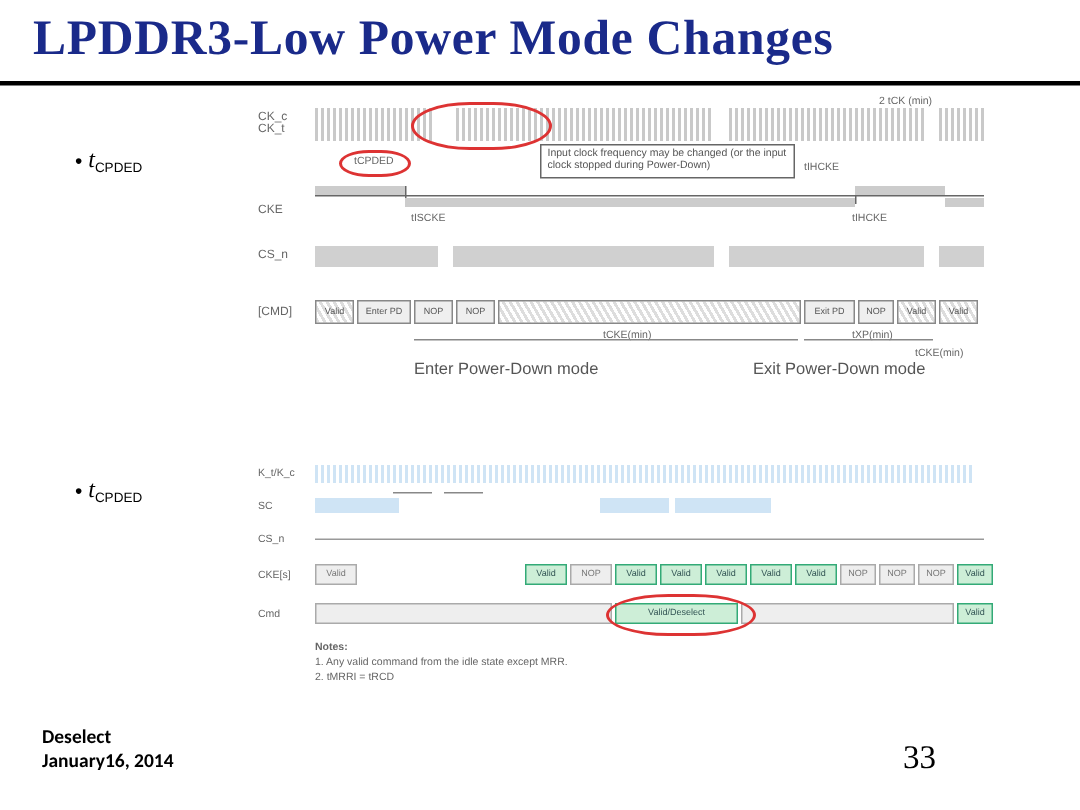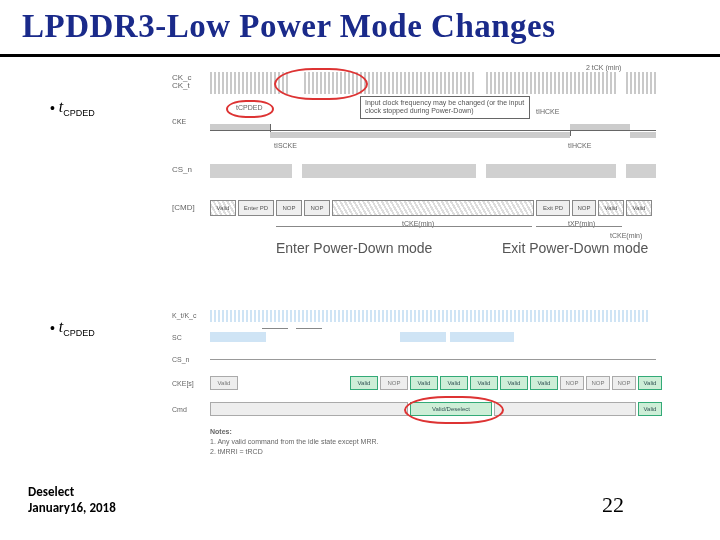--- a/index.html
+++ b/index.html
@@ -141,21 +141,21 @@
     line-height: 14px;
     overflow: hidden;
   }
   .cmd-hatch {
     background: repeating-linear-gradient(60deg, #ddd 0 2px, #fff 2px 4px);
   }
 
   .big-arrow {
     position: absolute;
     color: #555;
-    font-size: 14px;
+    font-size: 11px;
     font-family: Arial, sans-serif;
   }
 
   
   .diag2 {
     position: absolute;
     top: 300px;
     left: 166px;
     width: 496px;
     height: 172px;
@@ -257,21 +257,21 @@
       <div class="ck-hatch" style="left:94px; width:170px;"></div>
       <div class="ck-hatch" style="left:276px; width:130px;"></div>
       <div class="ck-hatch" style="left:416px; width:30px;"></div>
       <div class="ck-gap" style="left:82px; width:10px;"></div>
       <div class="ck-gap" style="left:266px; width:10px;"></div>
       <div class="ck-gap" style="left:406px; width:10px;"></div>
     </div>
     <div class="red-oval" style="top:-4px; left:108px; width:90px; height:28px;"></div>
     <div class="arrow-label" style="top:-8px; left:420px;">2 tCK (min)</div>
 
-    <div class="lane-label" style="top:46px;font-family:Liberation Mono, monospace;">CKE</div>
+    <div class="lane-label" style="top:64px;">CKE</div>
     <div class="lane cke" style="background:transparent;">
       <div style="position:absolute; left:0; right:0; top:6px; height:1px; background:#666;"></div>
       <div style="position:absolute; left:0; width:60px; top:0; height:6px; background:#ccc;"></div>
       <div style="position:absolute; left:60px; width:1px; top:0; height:12px; background:#666;"></div>
       <div style="position:absolute; left:60px; width:300px; top:8px; height:6px; background:#ccc;"></div>
       <div style="position:absolute; left:360px; width:1px; top:0; height:12px; background:#666;"></div>
       <div style="position:absolute; left:360px; width:60px; top:0; height:6px; background:#ccc;"></div>
       <div style="position:absolute; left:420px; width:26px; top:8px; height:6px; background:#ccc;"></div>
     </div>
 
@@ -365,17 +365,17 @@
     </div>
     <div class="red-oval" style="top:96px; left:238px; width:96px; height:24px;"></div>
 
     <div class="arrow-label" style="top:128px; left:44px; font-weight:600;">Notes:</div>
     <div class="arrow-label" style="top:138px; left:44px;">1. Any valid command from the idle state except MRR.</div>
     <div class="arrow-label" style="top:148px; left:44px;">2. tMRRI = tRCD</div>
   </div>
 
   <div class="footer-author">
     <div>Deselect</div>
-    <div>January16, 2018</div>
-  </div>
-  <div class="page-num">22</div>
+    <div>January16, 2014</div>
+  </div>
+  <div class="page-num">33</div>
 
 </div>
 
 </body></html>

